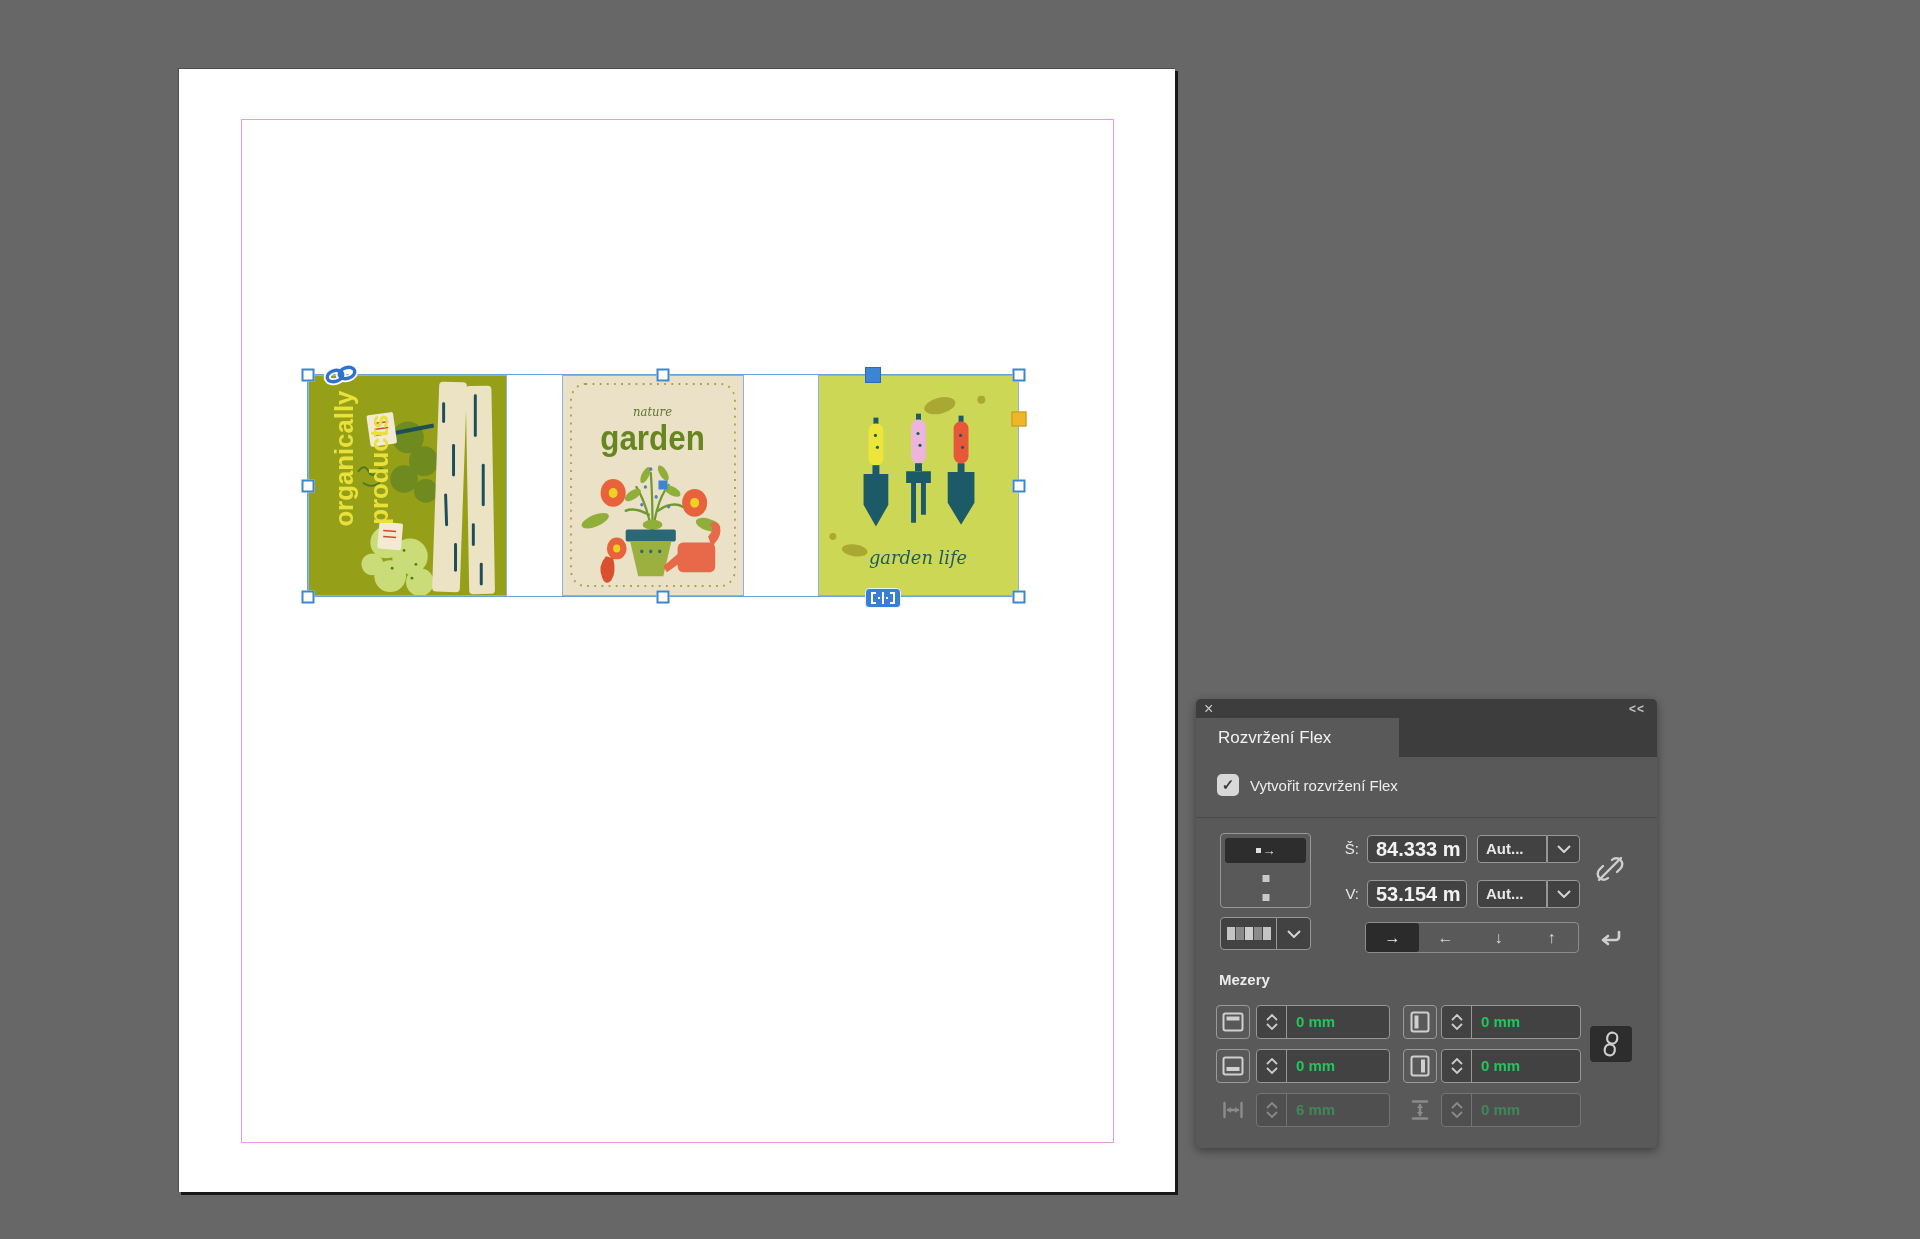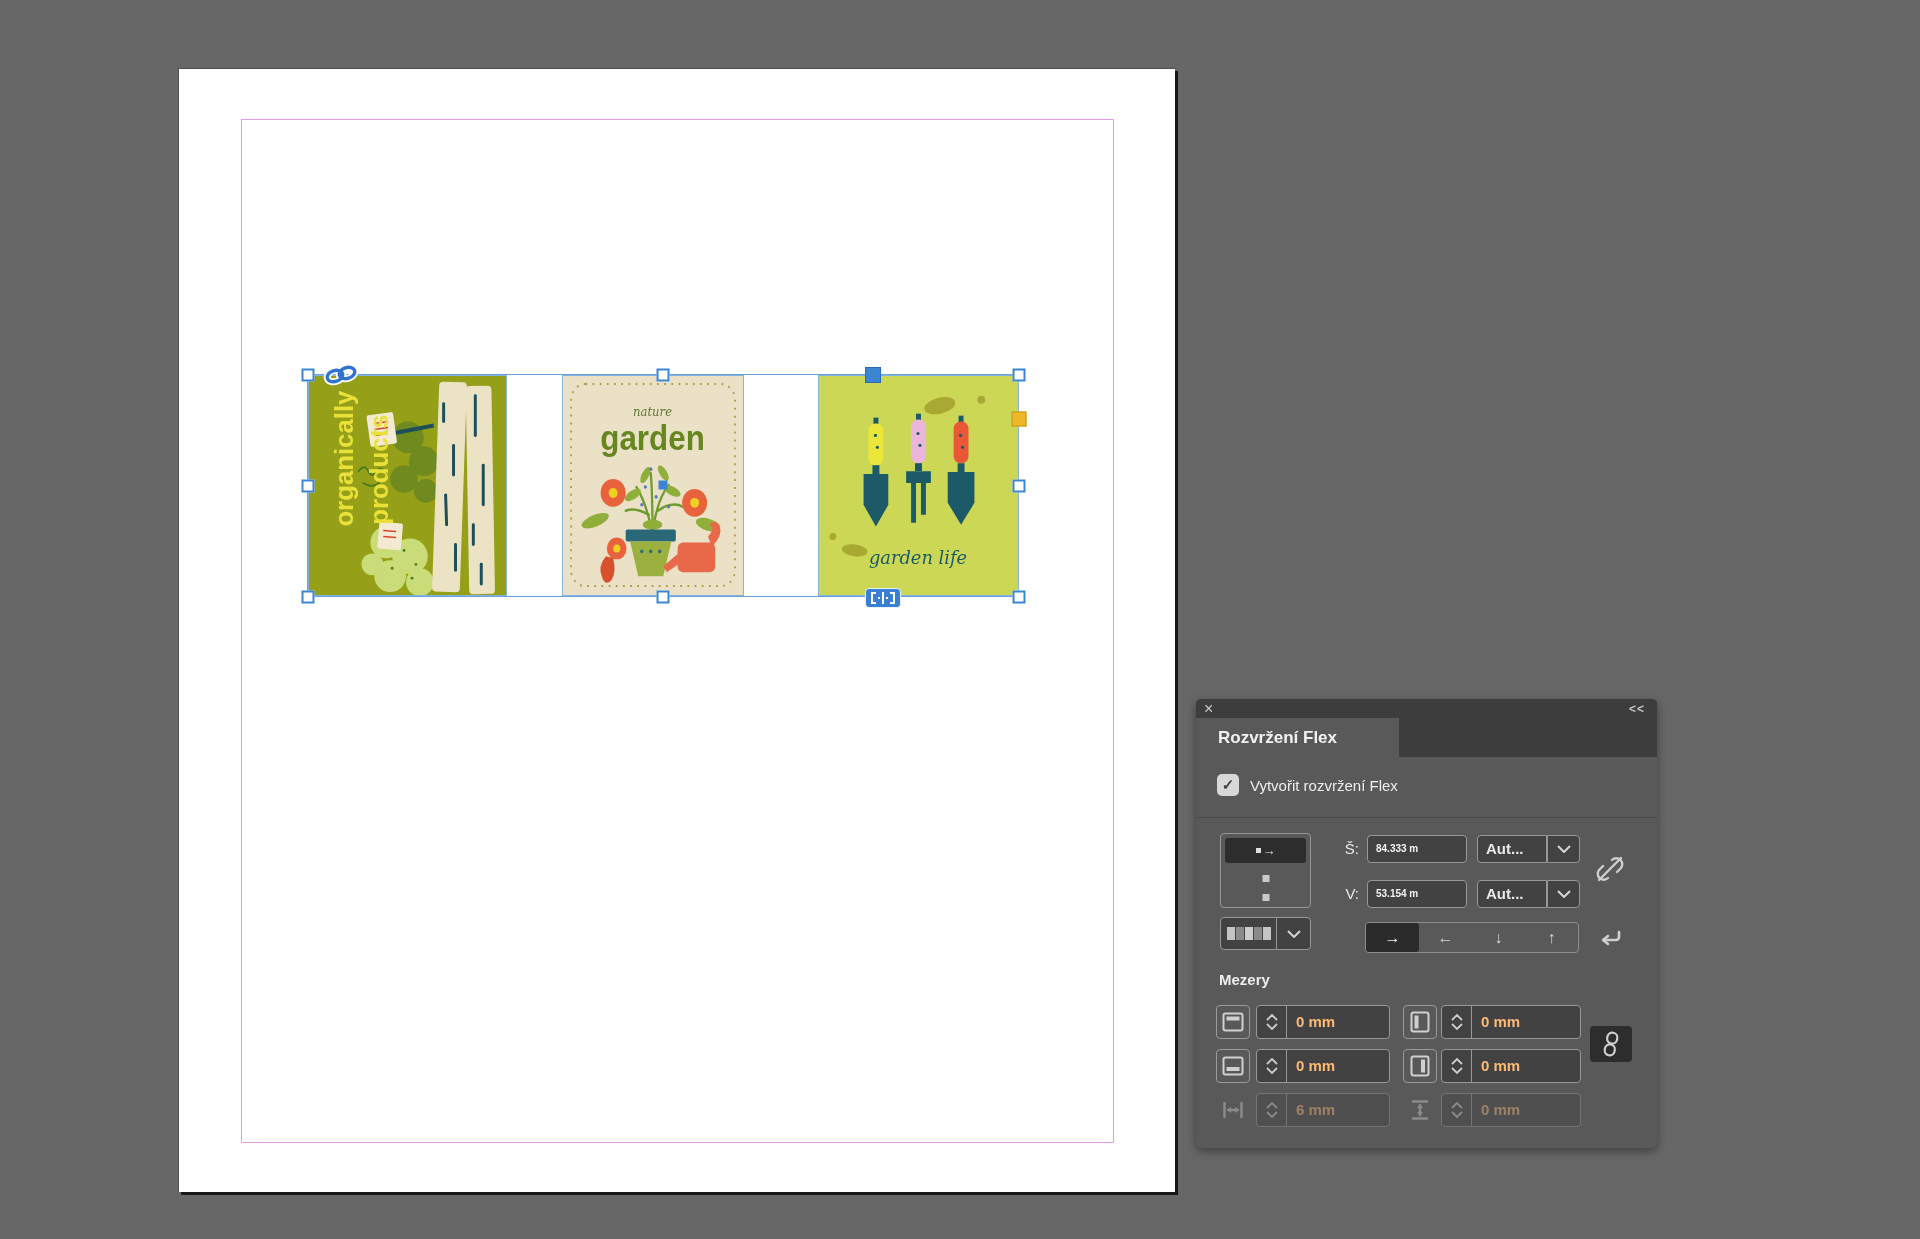--- a/index.html
+++ b/index.html
@@ -42,21 +42,21 @@
   .panel { position:absolute; left:1196px; top:699px; width:461px; height:449px;
            background:#595959; border-radius:5px; box-shadow:0 3px 10px rgba(0,0,0,.4);
            color:#ededed; }
   .p-topbar { position:absolute; left:0; top:0; right:0; height:19px; background:#3d3d3d;
            border-radius:5px 5px 0 0; }
   .p-close { position:absolute; left:8px; top:0px; font-size:16px; line-height:19px; color:#cccccc; cursor:default; }
   .p-collapse { position:absolute; right:12px; top:1px; font-size:12px; letter-spacing:1px;
            line-height:18px; color:#c4c4c4; font-weight:700; }
   .p-tabrow { position:absolute; left:0; top:19px; right:0; height:39px; background:#3d3d3d; }
   .p-tab { position:absolute; left:0; top:0; width:203px; height:39px; background:#595959;
-           font-size:17px; font-weight:700; color:#f2f2f2; line-height:39px; padding-left:22px; }
+           font-size:17px; font-weight:400; color:#f2f2f2; line-height:39px; padding-left:22px; }
   .p-check-row { position:absolute; left:21px; top:75px; display:flex; align-items:center; }
   .p-checkbox { width:22px; height:22px; background:#d8d8d8; border-radius:5px; text-align:center;
            font-size:15px; font-weight:700; color:#3e3e3e; line-height:22px; }
   .p-check-label { margin-left:11px; font-size:15px; color:#ededed; }
   .p-divider { position:absolute; left:0; right:0; top:118px; height:1px; background:#4a4a4a; }
 
   .ctl { border:1px solid #979797; background:#424242; border-radius:4px; position:absolute; }
   .preview-box { left:24px; top:134px; width:91px; height:75px; background:transparent; }
   .preview-bar { position:absolute; left:4px; top:4px; right:4px; height:25px; background:#2d2d2d;
            border-radius:3px; display:flex; align-items:center; justify-content:center; gap:2px; }
@@ -66,21 +66,21 @@
   .pv-dot.d1 { top:41px; } .pv-dot.d2 { top:60px; }
 
   .pattern-box { left:24px; top:218px; width:57px; height:33px; border-radius:4px 0 0 4px;
            display:flex; align-items:center; justify-content:center; gap:1px; }
   .pat-seg { width:8px; height:13px; }
   .pattern-chev { left:80px; top:218px; width:35px; height:33px; border-radius:0 4px 4px 0;
            display:flex; align-items:center; justify-content:center; }
 
   .fld-label { position:absolute; width:25px; text-align:right; font-size:15px; color:#e8e8e8; }
   .lab-w { left:138px; top:141px; } .lab-h { left:138px; top:186px; }
-  .fld { height:28px; font-size:10px; font-weight:600; color:#f2f2f2; line-height:26px; padding-left:8px; }
+  .fld { height:28px; font-size:20px; font-weight:600; color:#f2f2f2; line-height:26px; padding-left:8px; }
   .fld-w { left:171px; top:136px; width:100px; }
   .fld-h { left:171px; top:181px; width:100px; }
   .auto-dd { height:28px; border-radius:4px 0 0 4px; font-size:15px; font-weight:600; color:#e8e8e8;
              line-height:26px; padding-left:8px; }
   .auto-w { left:281px; top:136px; width:70px; }
   .auto-h { left:281px; top:181px; width:70px; }
   .dd-chev { height:28px; width:33px; border-radius:0 4px 4px 0; display:flex; align-items:center; justify-content:center; }
   .chev-w { left:351px; top:136px; } .chev-h { left:351px; top:181px; }
   .icon-unlink { position:absolute; left:399px; top:153px; }
 
@@ -91,21 +91,21 @@
   .dir-btn.active { background:#2b2b2b; border-radius:3px; color:#efefef; }
   .icon-return { position:absolute; left:402px; top:226px; }
 
   .mz-heading { position:absolute; left:23px; top:272px; font-size:15px; font-weight:700; color:#ededed; }
   .mz-icon { position:absolute; width:34px; height:34px; border:1px solid #9a9a9a; border-radius:4px;
              display:flex; align-items:center; justify-content:center; background:transparent; }
   .mz-ctl { position:absolute; height:34px; border:1px solid #979797; background:#424242;
             border-radius:4px; display:flex; }
   .mz-step { width:30px; border-right:1px solid #979797; display:flex; flex-direction:column;
              align-items:center; justify-content:center; gap:2px; }
-  .mz-val { flex:1; font-size:15px; font-weight:600; color:#fdba74; line-height:32px; padding-left:9px; }
+  .mz-val { flex:1; font-size:15px; font-weight:600; color:#22c55e; line-height:32px; padding-left:9px; }
   .r1 { top:306px; } .r2 { top:350px; } .r3 { top:394px; }
   .c1i { left:20px; } .c1 { left:60px; width:134px; }
   .c2i { left:207px; } .c2 { left:245px; width:140px; }
   .row-disabled { opacity:.42; }
   .link-btn { position:absolute; left:394px; top:327px; width:42px; height:36px; background:#2d2d2d;
               border-radius:4px; display:flex; align-items:center; justify-content:center; }
 
   svg.icon { display:block; }
 </style>
 </head>

